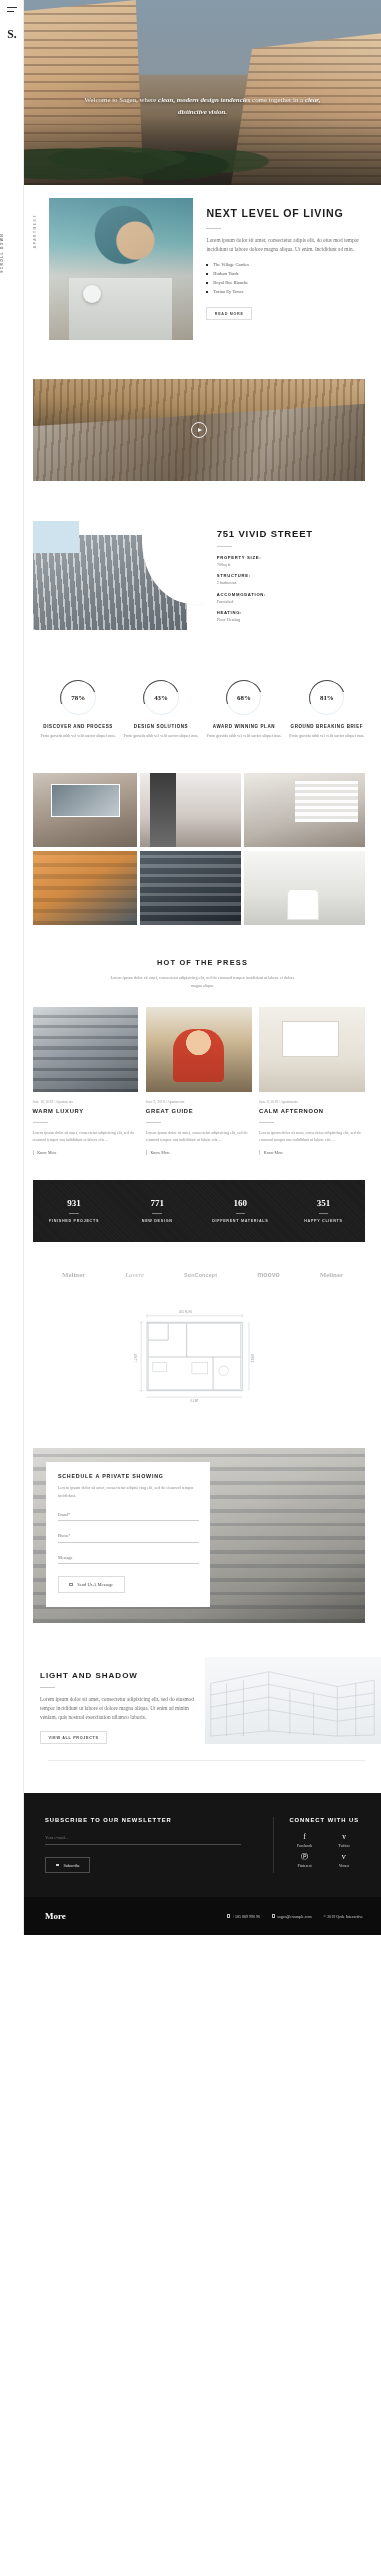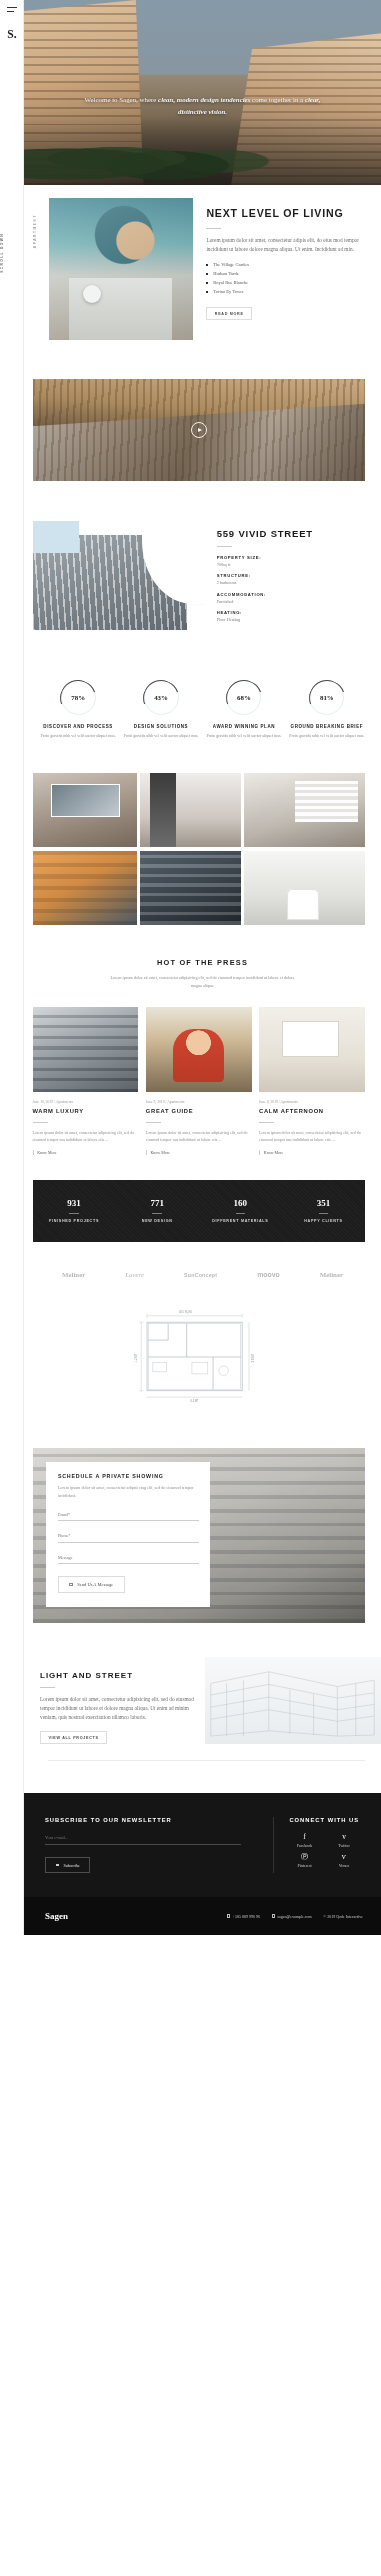--- a/index.html
+++ b/index.html
@@ -426,21 +426,21 @@
       <div class="pano-play"></div>
     </section>
 
     <section class="sec-vivid">
       <div class="vv-left">
         <div class="vv-blue"></div>
         <div class="vv-photo"></div>
         <div class="vv-white"></div>
       </div>
       <div class="vv-right">
-        <h2 class="vv-title">559 VIVID STREET</h2>
+        <h2 class="vv-title">751 VIVID STREET</h2>
         <div class="rule"></div>
         <div class="spec-k">PROPERTY SIZE:</div>
         <div class="spec-v">700sq ft</div>
         <div class="spec-k">STRUCTURE:</div>
         <div class="spec-v">2 badrooms</div>
         <div class="spec-k">ACCOMMODATION:</div>
         <div class="spec-v">Furnished</div>
         <div class="spec-k">HEATING:</div>
         <div class="spec-v">Floor Heating</div>
       </div>
@@ -599,21 +599,21 @@
         </div>
         <button class="btn-send">
           <span class="ic"></span>
           <span>Send Us A Message</span>
         </button>
       </div>
     </section>
 
     <section class="sec-ls">
       <div class="ls-left">
-        <h2 class="ls-title">LIGHT AND STREET</h2>
+        <h2 class="ls-title">LIGHT AND SHADOW</h2>
         <div class="rule"></div>
         <p class="nl-body">Lorem ipsum dolor sit amet, consectetur adipisicing elit, sed do eiusmod tempor incididunt ut labore et dolore magna aliqua. Ut enim ad minim veniam, quis nostrud exercitation ullamco laboris.</p>
         <button class="btn-ghost">VIEW ALL PROJECTS</button>
       </div>
       <div class="ls-right">
         <div class="ls-sketch">
           <svg width="175" height="87" viewBox="0 0 330 165">
             <g stroke="#aab4bc" fill="none" stroke-width=".7">
               <path d="M10 150 L10 50 L120 28 L120 140 Z"></path>
               <path d="M120 28 L250 56 L250 150 L120 140"></path>
@@ -657,21 +657,21 @@
           </a>
           <a class="soc">
             <div class="soc-ic">ѵ</div>
             <div class="soc-lab">Vimeo</div>
           </a>
         </div>
       </div>
     </footer>
 
     <div class="footbar">
-      <div class="fb-logo">Sagen</div>
+      <div class="fb-logo">More</div>
       <div class="fb-meta">
         <span class="fb-item">
           <span class="fb-ic"></span>
           <span>+585 889 996 96</span>
         </span>
         <span class="fb-item">
           <span class="fb-ic"></span>
           <span>sagen@example.com</span>
         </span>
         <span class="fb-item">© 2019 Qode Interactive</span>

